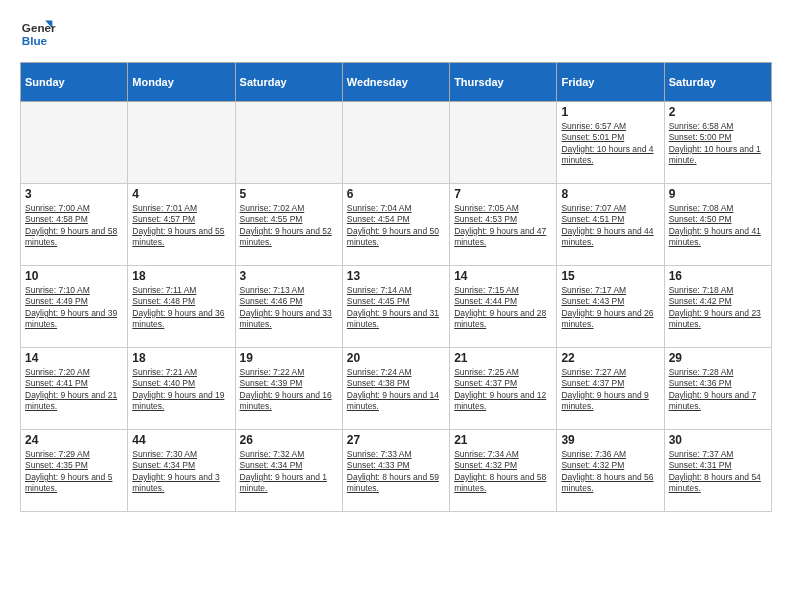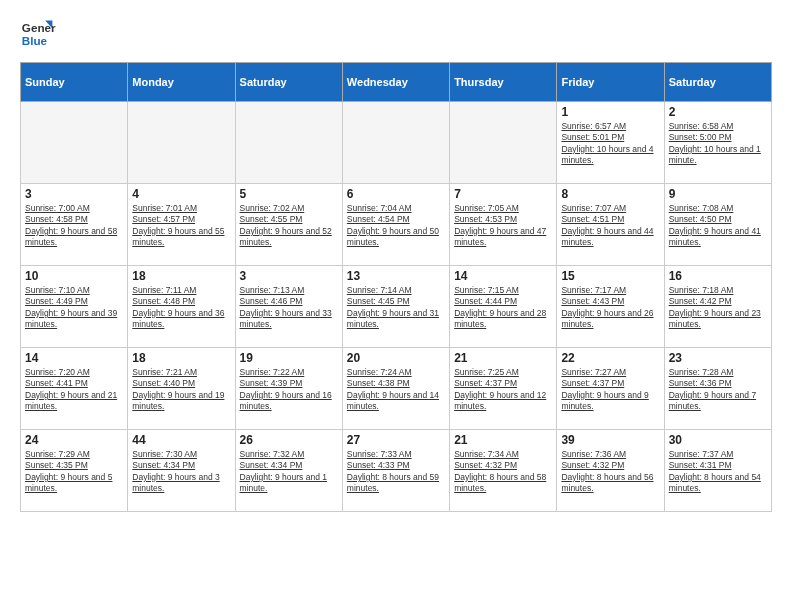--- a/index.html
+++ b/index.html
@@ -211,21 +211,21 @@
           </td>
           <td>
             <span class="day-number">21</span>
             <div class="day-info">Sunrise: 7:25 AM<br>Sunset: 4:37 PM<br>Daylight: 9 hours and 12 minutes.</div>
           </td>
           <td>
             <span class="day-number">22</span>
             <div class="day-info">Sunrise: 7:27 AM<br>Sunset: 4:37 PM<br>Daylight: 9 hours and 9 minutes.</div>
           </td>
           <td>
-            <span class="day-number">23</span>
+            <span class="day-number">29</span>
             <div class="day-info">Sunrise: 7:28 AM<br>Sunset: 4:36 PM<br>Daylight: 9 hours and 7 minutes.</div>
           </td>
         </tr>
         <tr>
           <td>
             <span class="day-number">24</span>
             <div class="day-info">Sunrise: 7:29 AM<br>Sunset: 4:35 PM<br>Daylight: 9 hours and 5 minutes.</div>
           </td>
           <td>
             <span class="day-number">44</span>

